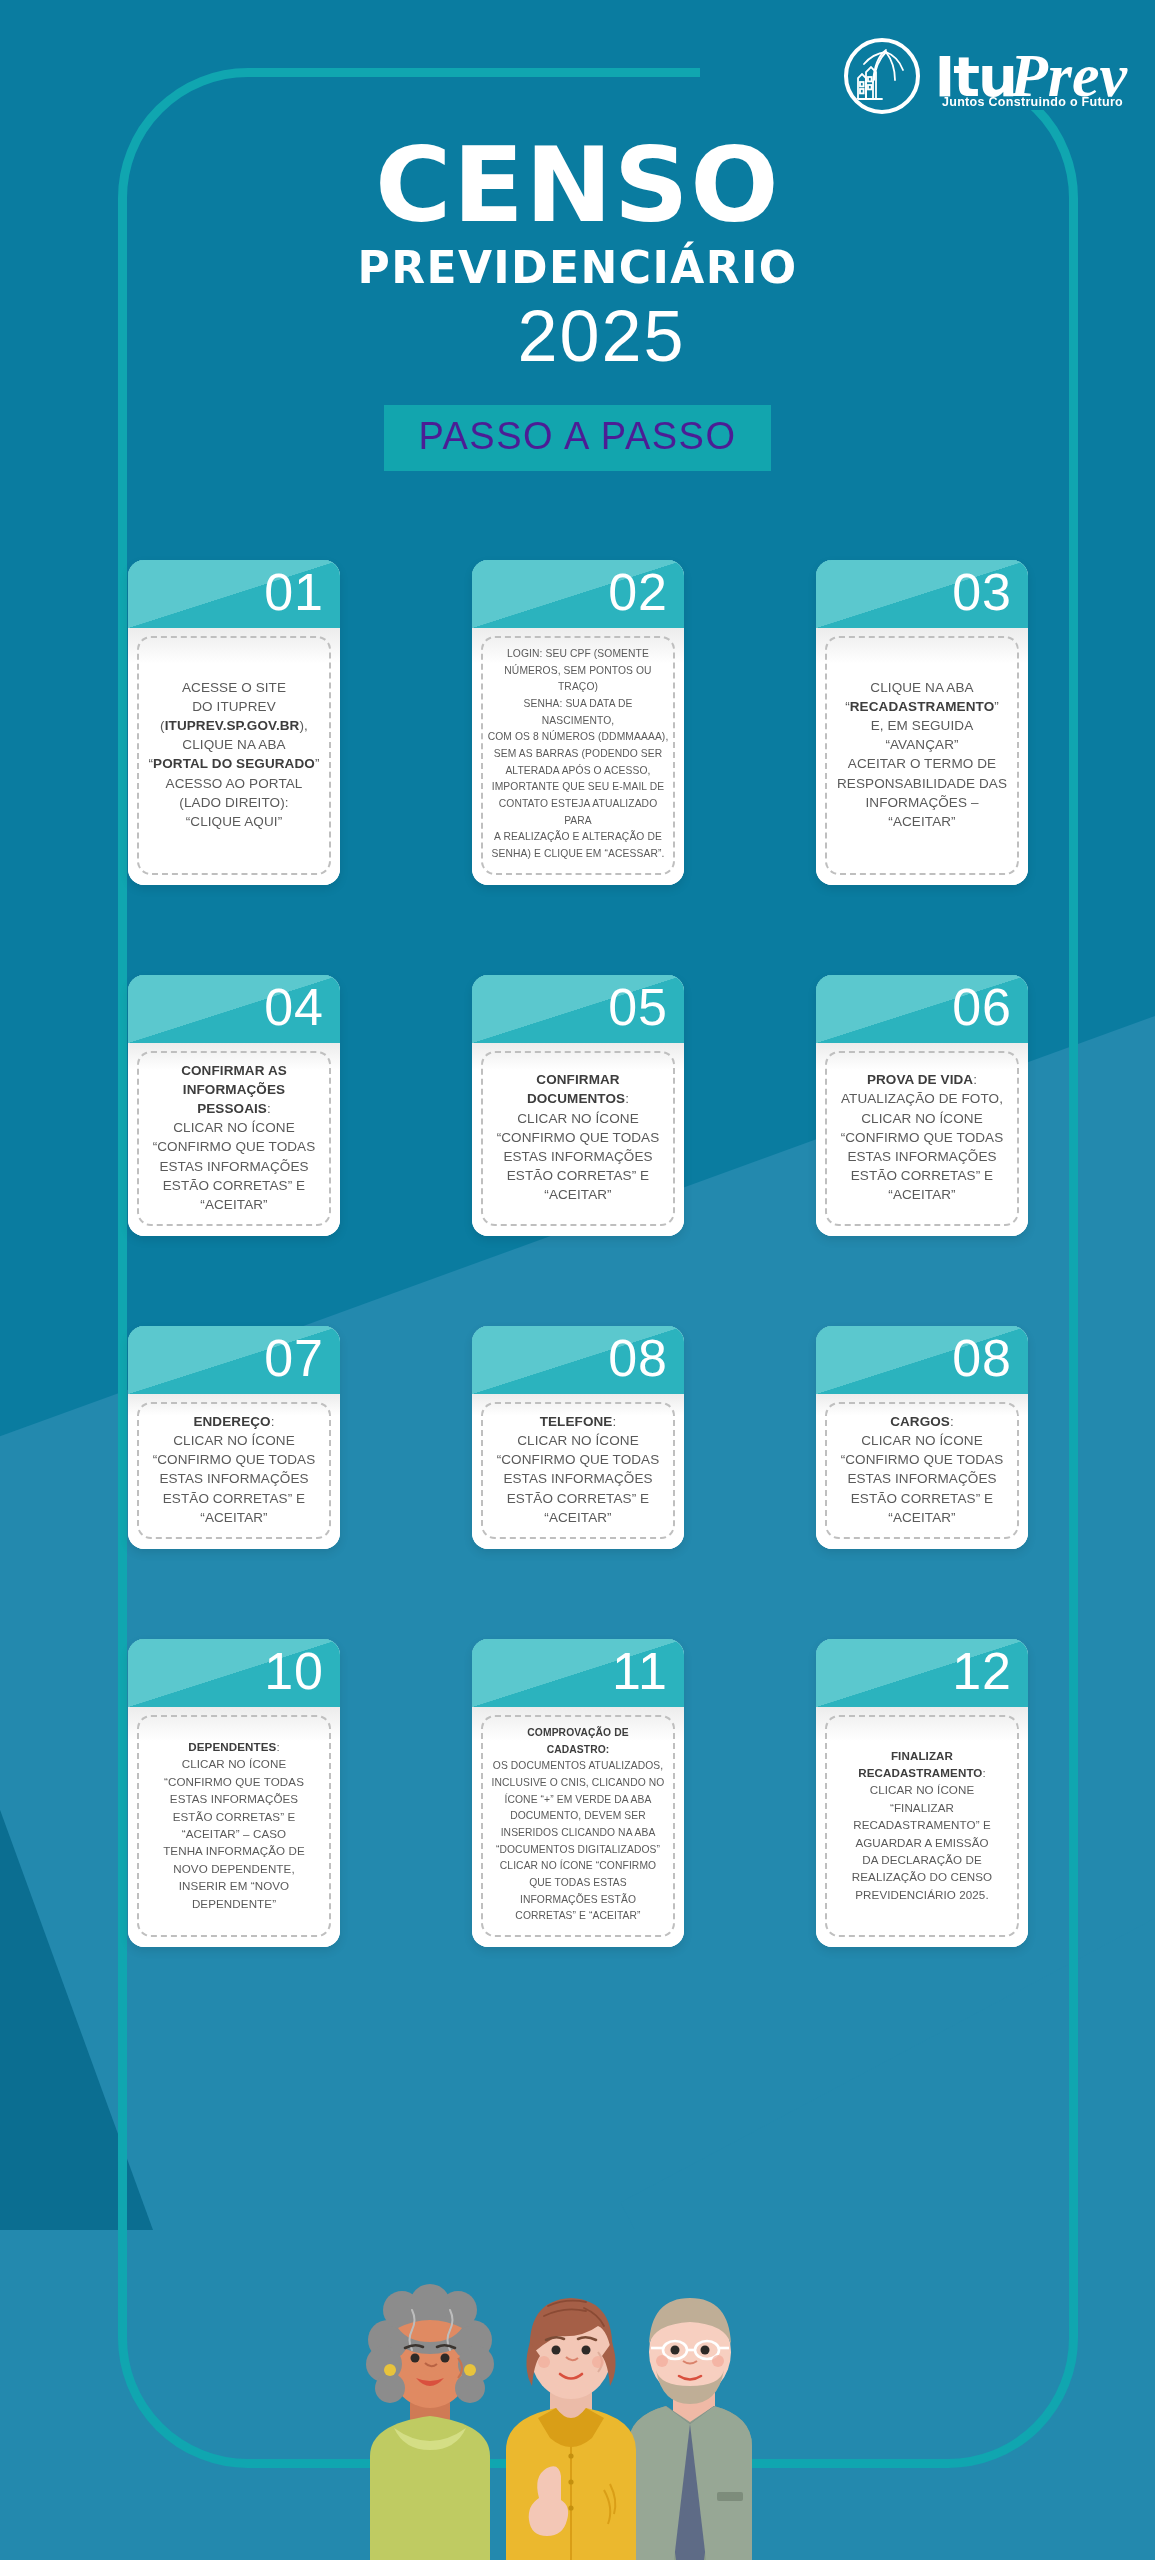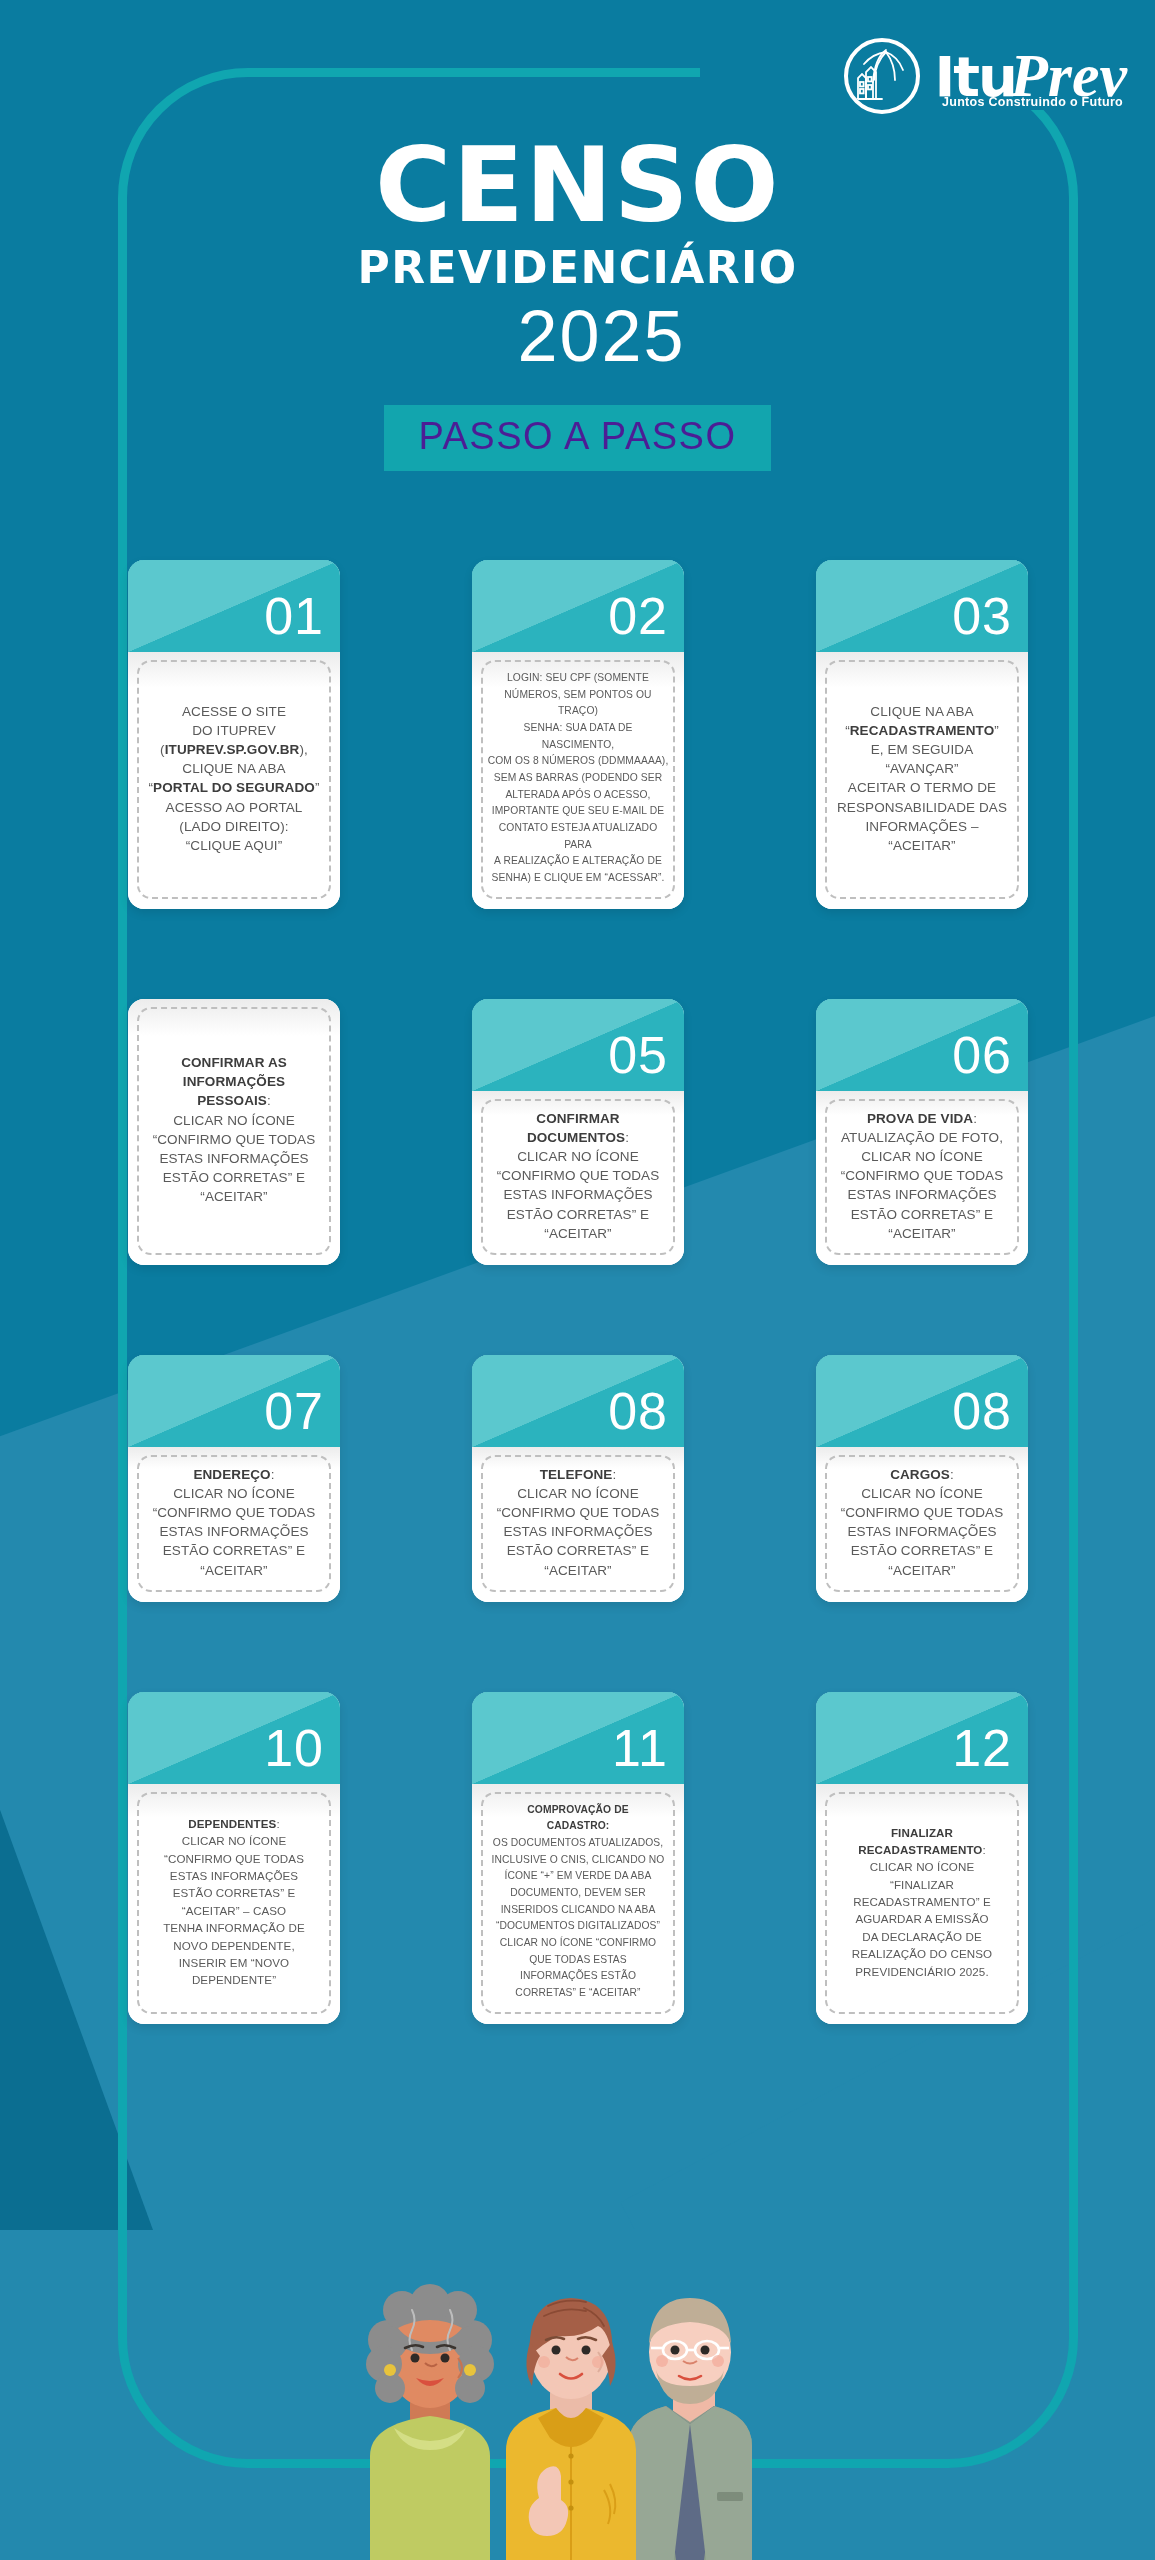--- a/index.html
+++ b/index.html
@@ -149,21 +149,21 @@
     width: 212px;
     border-radius: 16px;
     background: #ffffff;
     box-shadow: 0 4px 10px rgba(0,0,0,.10);
     overflow: hidden;
     display: flex;
     flex-direction: column;
   }
   .card-head {
     position: relative;
-    height: 92px;
+    height: 68px;
     background: #2BB3BE;
     flex: 0 0 auto;
   }
   .card-head::before {
     content: "";
     position: absolute; inset: 0;
     background: linear-gradient(to bottom right, #5BC8CE 0%, #5BC8CE 50%, rgba(0,0,0,0) 50.2%);
   }
   .card-num {
     position: absolute;
@@ -315,20 +315,23 @@
 E, EM SEGUIDA
 “AVANÇAR”
 ACEITAR O TERMO DE
 RESPONSABILIDADE DAS
 INFORMAÇÕES –
 “ACEITAR”</div>
       </div>
     </div>
 
     <div class="card row2">
+      <div class="card-head">
+        <span class="card-num">04</span>
+      </div>
       <div class="card-body">
         <span class="dashed"></span>
         <div class="card-text"><b>CONFIRMAR AS
 INFORMAÇÕES
 PESSOAIS</b>:
 CLICAR NO ÍCONE
 “CONFIRMO QUE TODAS
 ESTAS INFORMAÇÕES
 ESTÃO CORRETAS” E
 “ACEITAR”</div>

